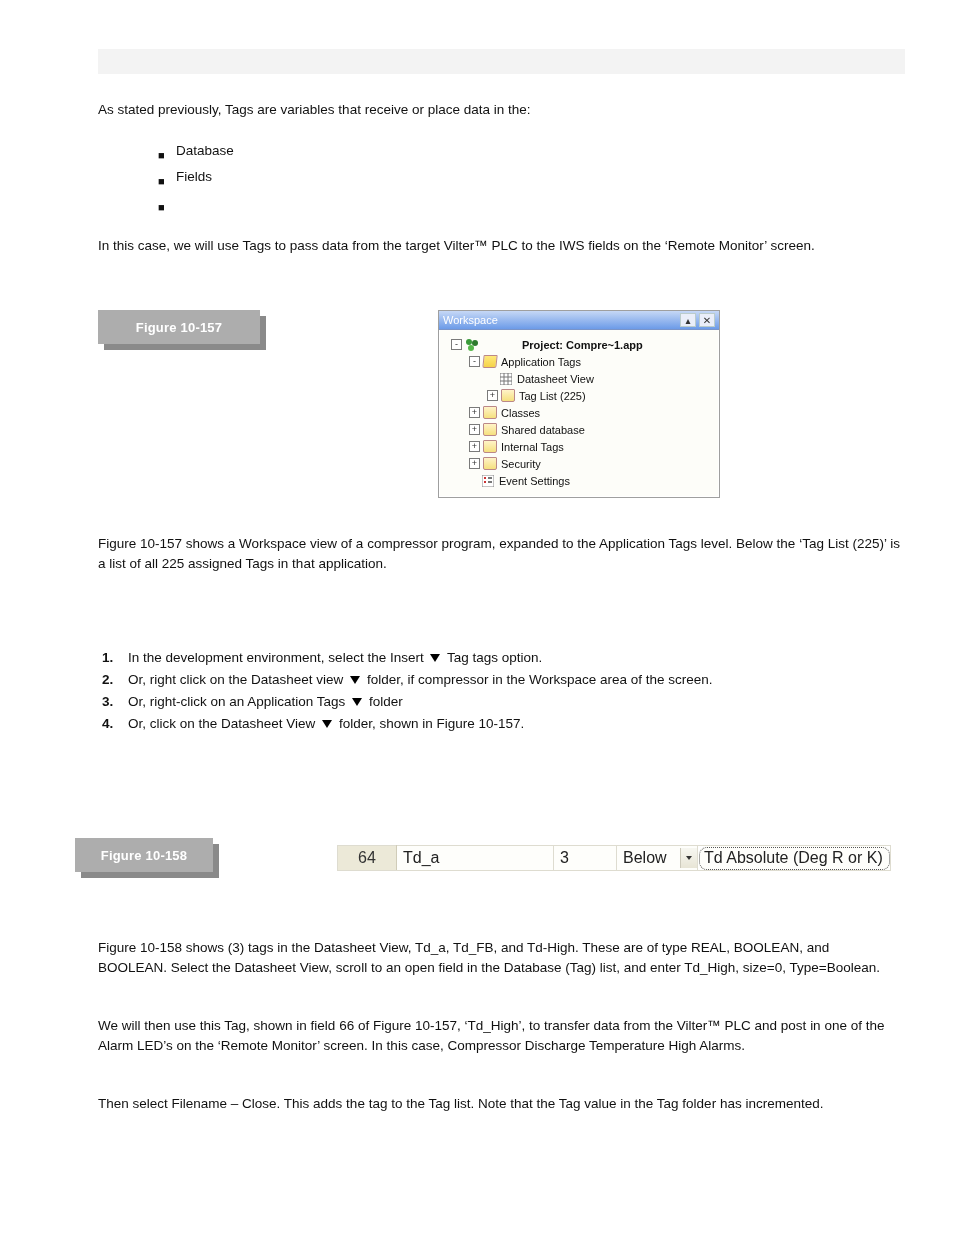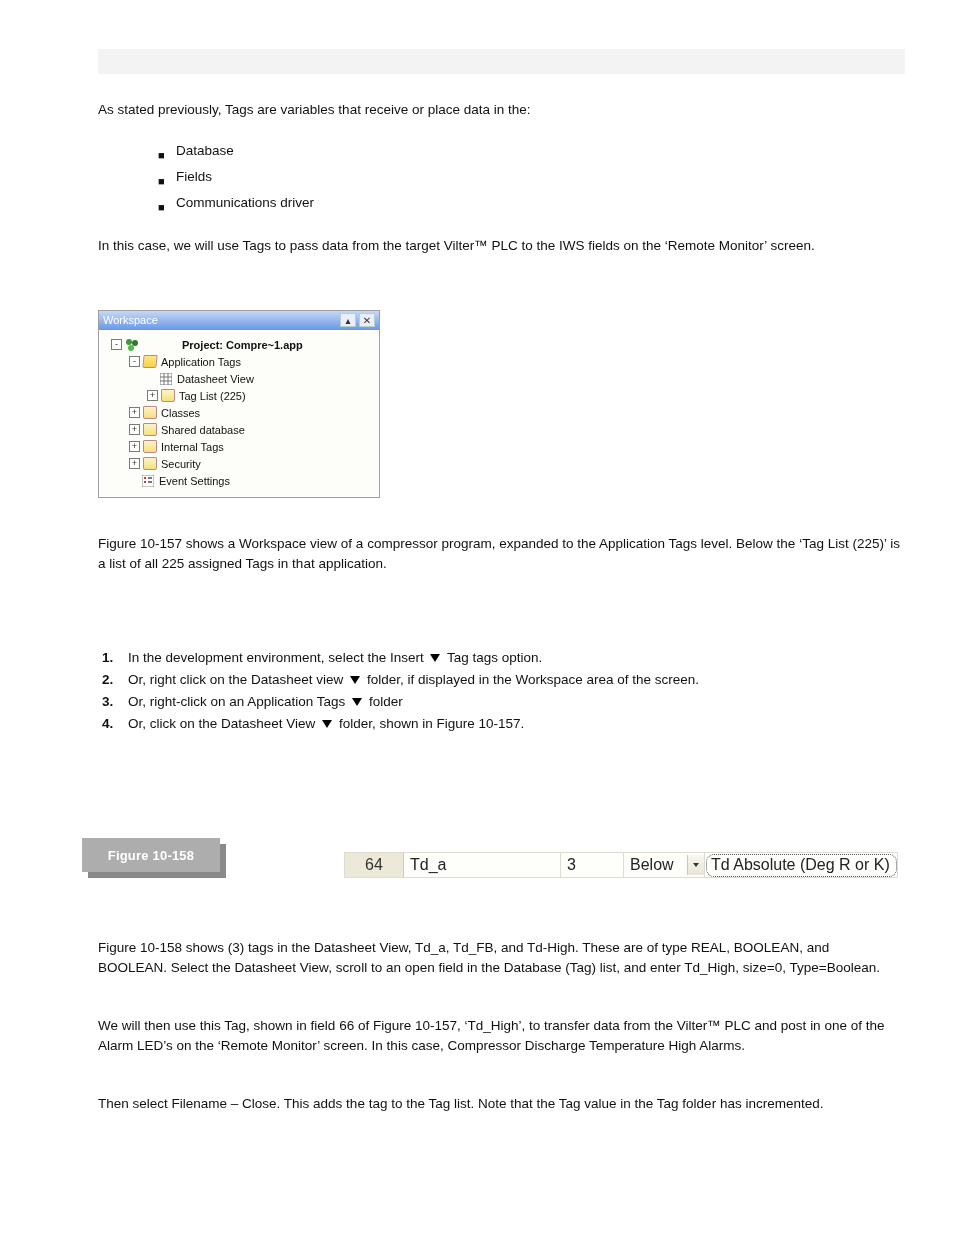--- a/index.html
+++ b/index.html
@@ -32,21 +32,21 @@
   .ficon-o { width:14px; height:11px; border:1px solid #b88; background:linear-gradient(#ffe97a,#f5d24a); border-radius:1px 1px 2px 2px; position:relative; transform:skewX(-6deg); }
   .gicon svg { display:block; }
   .labtx { }
   .labtx.bold { font-weight:bold;padding-left:39px; }
   .para3 { position:absolute; left:98px; top:534px; width:807px; font-size:13.5px; line-height:20px; }
   .procsteps { position:absolute; left:98px; top:648px; width:807px; font-size:13.5px; line-height:20px; }
   .step { display:flex; align-items:flex-start; margin-bottom:2px; }
   .stepnum { width:26px; flex:0 0 26px; padding-left:4px; font-weight:bold; }
   .steptxt { flex:1; }
   .tri { display:inline-block; width:0; height:0; border-left:5px solid transparent; border-right:5px solid transparent; border-top:8px solid #000; vertical-align:middle; margin:0 3px; }
-  .fig2row { position:absolute; left:82px; top:838px; width:827px; display:flex; align-items:flex-end; }
+  .fig2row { position:absolute; left:75px; top:838px; width:827px; display:flex; align-items:center; }
   .fig2-left { width:262px; }
   .fig2-box { width:144px; height:40px; position:relative; }
   .fig2-shadow { position:absolute; left:6px; top:6px; width:138px; height:34px; background:#8a8a8a; }
   .fig2-front { position:absolute; left:0; top:0; width:138px; height:34px; background:#adadad; display:flex; align-items:center; justify-content:center; }
   .grid { border-collapse:collapse; font-family:Tahoma,sans-serif; font-size:16px; color:#222; }
   .grid td { border:1px solid #dedcd0; padding:3px 6px; vertical-align:middle; background:#fefefb; }
   .grid td.hnum { background:#ece9d8; text-align:center; width:46px; color:#333; border-right:1px solid #d0ccb8; }
   .grid td.name { width:144px; }
   .grid td.col3 { width:50px; }
   .grid td.typecell { width:80px; padding:0; }
@@ -71,27 +71,34 @@
     <div class="bline">
         <span class="bsym">■</span>
         <span class="btxt">Database</span>
       </div>
     <div class="bline">
         <span class="bsym">■</span>
         <span class="btxt">Fields</span>
       </div>
     <div class="bline">
         <span class="bsym">■</span>
-        <span class="btxt">Communications driver</span>
       </div>
   </div>
   <div class="para2">In this case, we will use Tags to pass data from the target Vilter™ PLC to the IWS fields on the ‘Remote Monitor’ screen.</div>
 </div>
 
 <div class="midrow">
+  <div class="figcol-left">
+    <div class="fig-label-box">
+      <div class="fig-shadow"></div>
+      <div class="fig-front">
+          <span class="fig-text">Figure 10-157</span>
+        </div>
+    </div>
+  </div>
   <div class="workspace-pane">
     <div class="ws-title">
       <span class="ws-title-text">Workspace</span>
       <span class="ws-ctl">▴</span>
       <span class="ws-ctl">✕</span>
     </div>
     <div class="tree">
       <div class="trow">
         <span class="tspacer" style="width:8px"></span>
         <span class="tbox">-</span>
@@ -193,21 +200,21 @@
       <span>In the development environment, select the Insert</span>
       <span class="tri"></span>
       <span>Tag tags option.</span>
     </span>
   </div>
   <div class="step">
     <span class="stepnum">2.</span>
     <span class="steptxt">
       <span>Or, right click on the Datasheet view</span>
       <span class="tri"></span>
-      <span>folder, if displayed in the Workspace area of the screen.</span>
+      <span>folder, if compressor in the Workspace area of the screen.</span>
     </span>
   </div>
   <div class="step">
     <span class="stepnum">3.</span>
     <span class="steptxt">
       <span>Or, right-click on an Application Tags</span>
       <span class="tri"></span>
       <span>folder</span>
     </span>
   </div>

